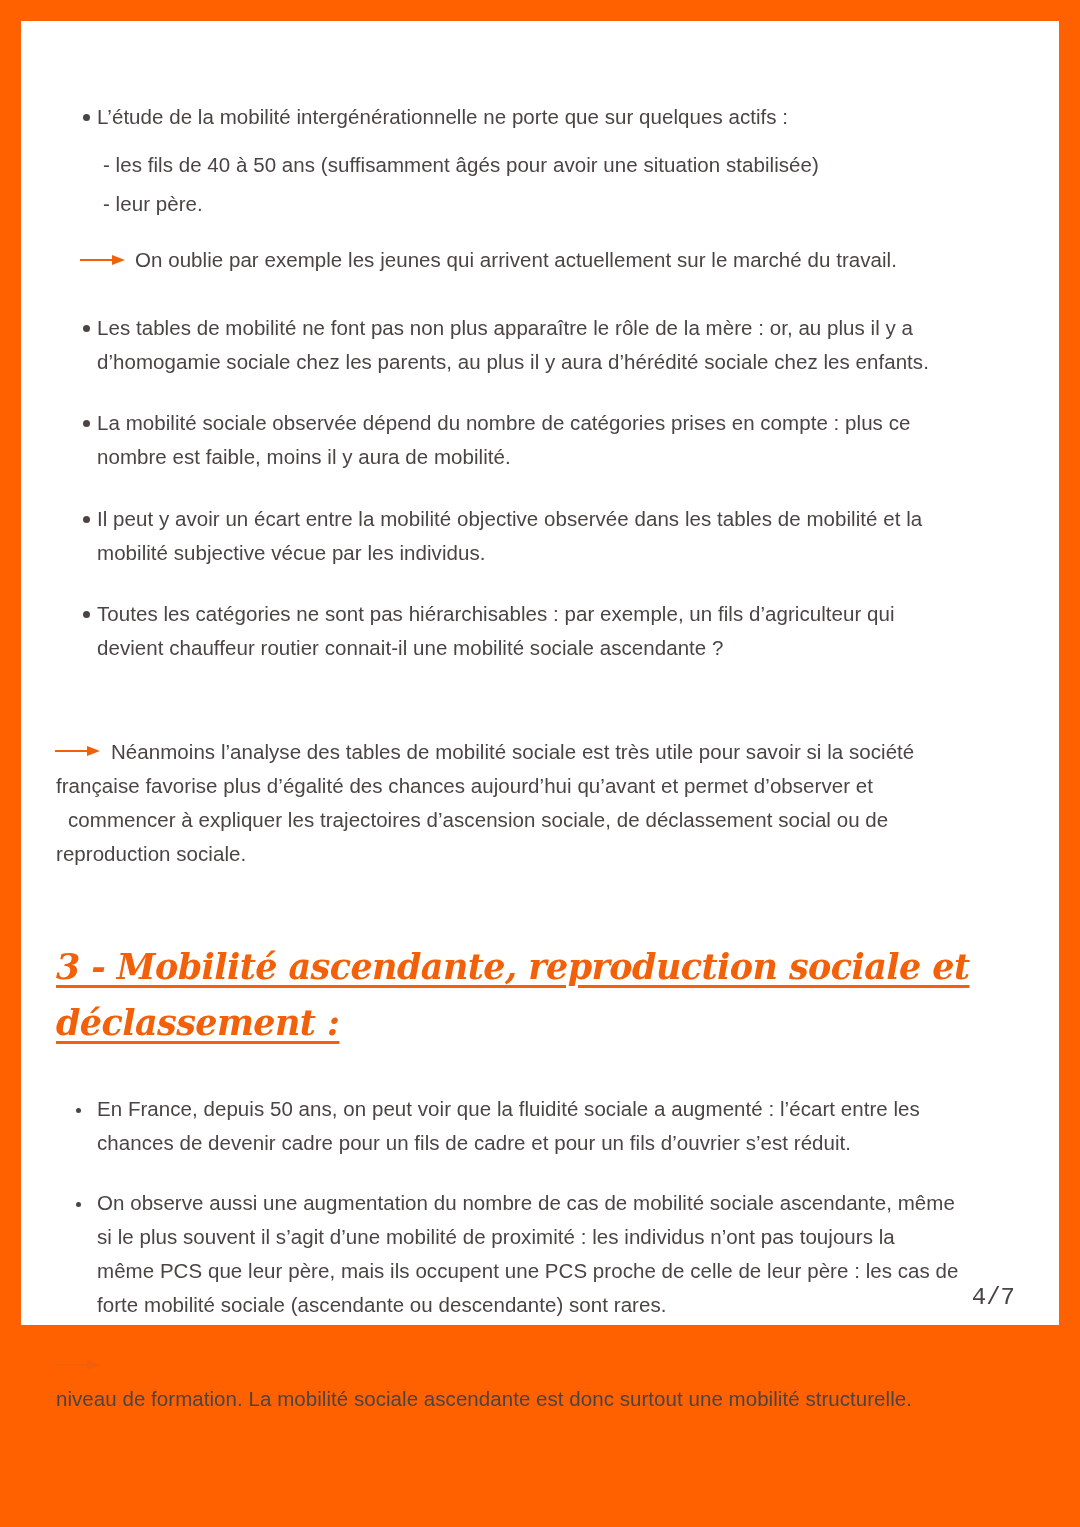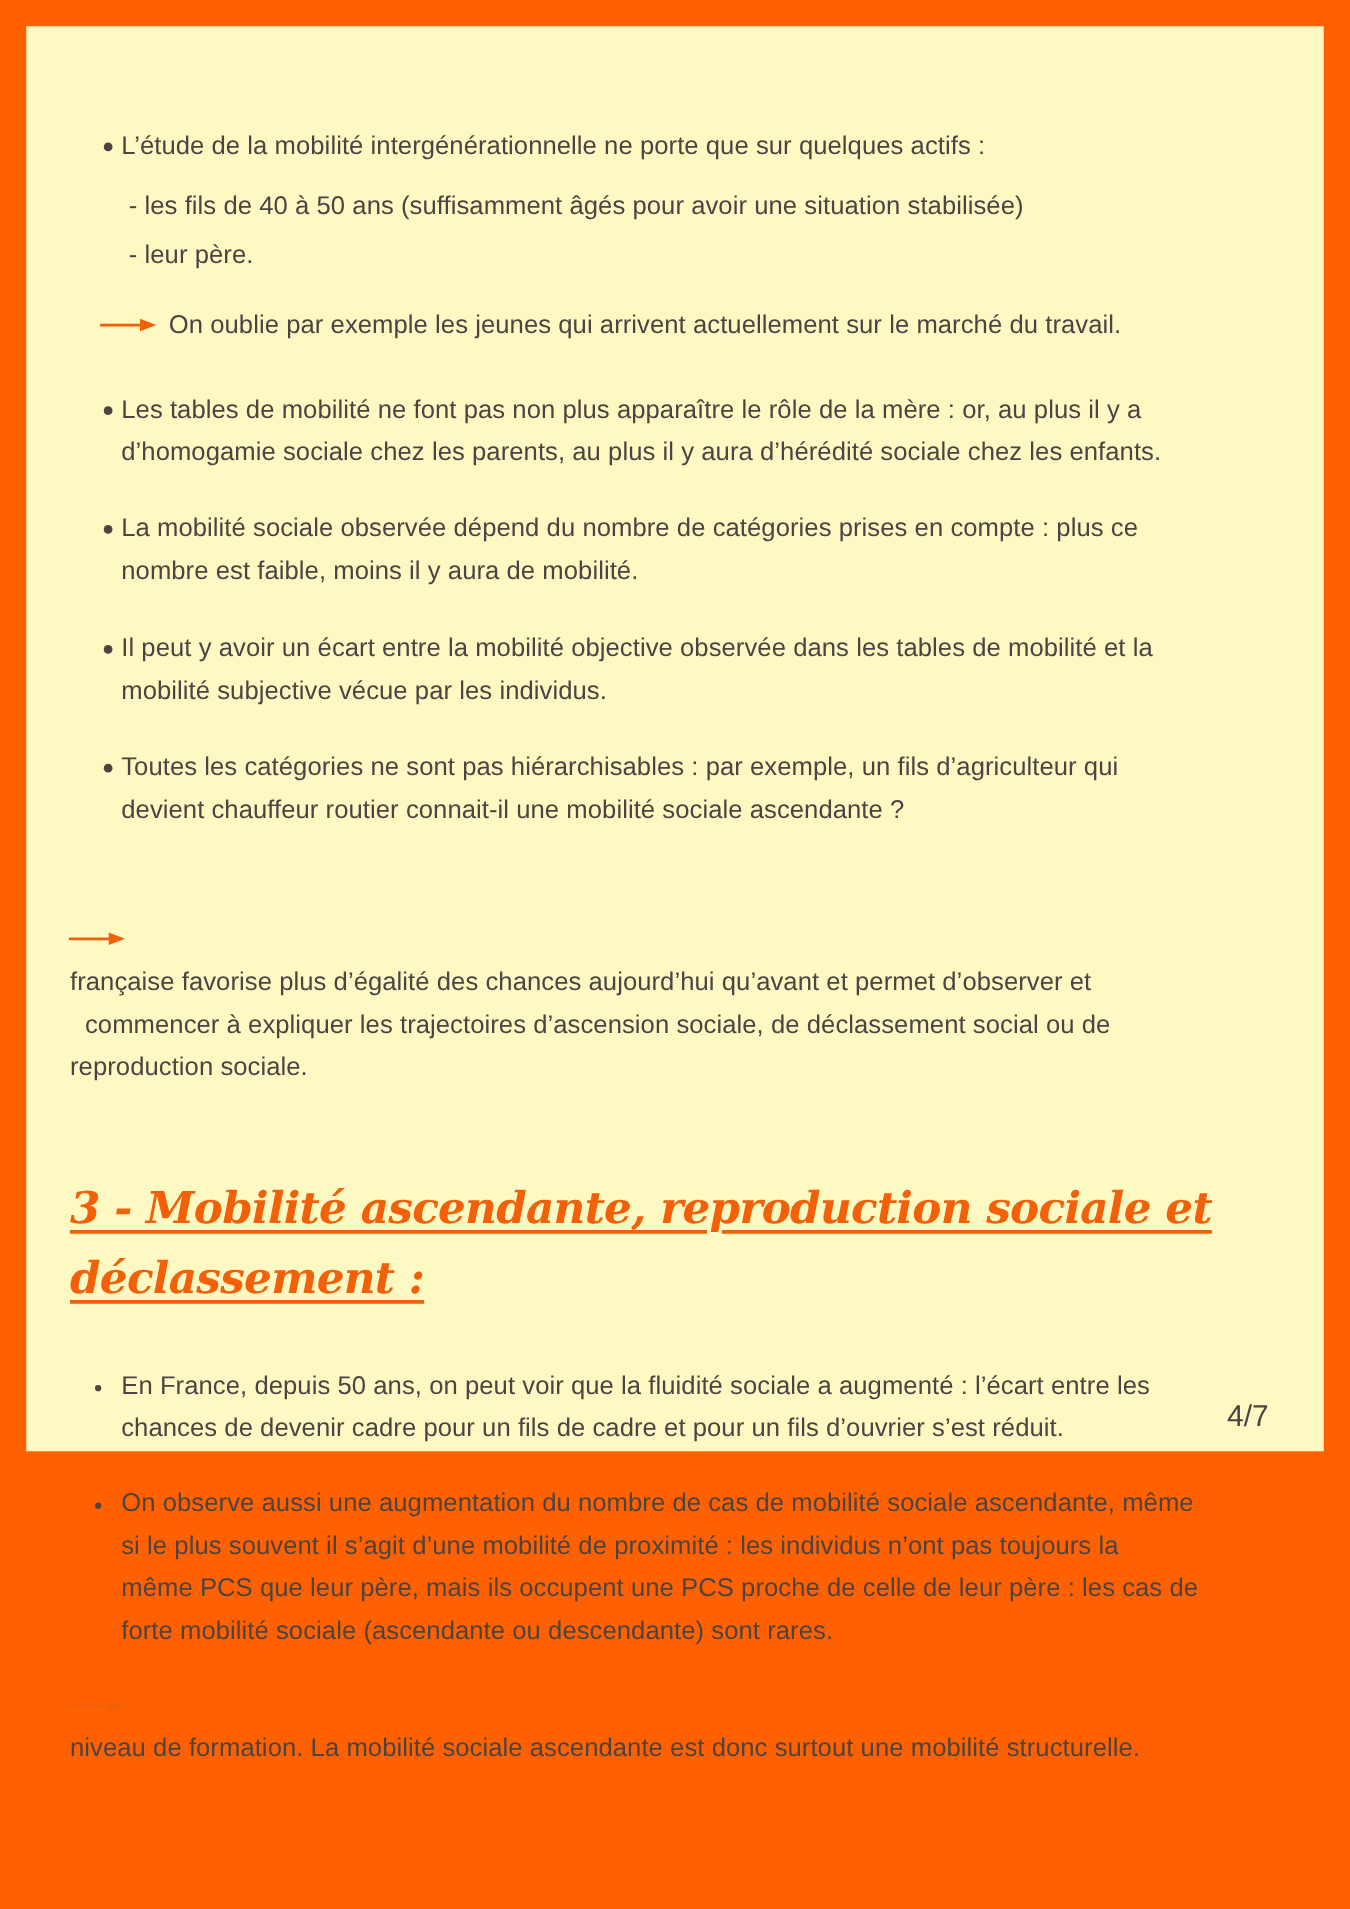--- a/index.html
+++ b/index.html
@@ -12,22 +12,22 @@
       background: #FF6000;
       position: relative;
       overflow: hidden;
       font-family: "Liberation Sans", "DejaVu Sans", sans-serif;
     }
     .page {
       position: absolute;
       left: 21px;
       top: 21px;
       width: 1038px;
-      height: 1140px;
-      background: #fef9c3;
+      height: 1304px;
+      background: #ffffff;
       color: #4b4442;
     }
     .abs {
       position: absolute;
       margin: 0;
       font-size: 20.5px;
       line-height: 34px;
       white-space: nowrap;
       letter-spacing: 0.05px;
     }
@@ -64,20 +64,21 @@
       text-underline-offset: 6px;
       letter-spacing: -0.6px;
     }
     .page-number {
       position: absolute;
       right: 44px;
       bottom: 12px;
       font-size: 24px;
       line-height: 30px;
       color: #4b4442;
+      font-family: Liberation Mono, monospace;
     }
   </style>
 </head>
 <body>
 
 <div class="page">
 
   <span class="bullet-dot" style="left:62px; top:93px;"></span>
   <p class="abs" style="left:76px; top:79px;">L’étude de la mobilité intergénérationnelle ne porte que sur quelques actifs :</p>
   <p class="abs" style="left:82px; top:127px;">- les fils de 40 à 50 ans (suffisamment âgés pour avoir une situation stabilisée)</p>
@@ -106,20 +107,21 @@
   <span class="bullet-dot" style="left:62px; top:590px;"></span>
   <p class="abs" style="left:76px; top:576px;">Toutes les catégories ne sont pas hiérarchisables : par exemple, un fils d’agriculteur qui</p>
   <p class="abs" style="left:76px; top:610px;">devient chauffeur routier connait-il une mobilité sociale ascendante ?</p>
 
   <span class="arrow" style="left:34px; top:724px;">
     <svg width="45" height="12" viewBox="0 0 45 12">
         <line x1="0" y1="6" x2="34" y2="6" stroke="#F2600A" stroke-width="2.2"></line>
         <polygon points="32,1 45,6 32,11" fill="#F2600A"></polygon>
       </svg>
   </span>
+  <p class="abs" style="left:90px; top:714px;">Néanmoins l’analyse des tables de mobilité sociale est très utile pour savoir si la société</p>
   <p class="abs" style="left:35px; top:748px;">française favorise plus d’égalité des chances aujourd’hui qu’avant et permet d’observer et</p>
   <p class="abs" style="left:35px; top:782px;margin-left:12px;">commencer à expliquer les trajectoires d’ascension sociale, de déclassement social ou de</p>
   <p class="abs" style="left:35px; top:816px;">reproduction sociale.</p>
 
   <h2 class="heading" style="top:918px;">3 - Mobilité ascendante, reproduction sociale et</h2>
   <h2 class="heading" style="top:974px;">déclassement :</h2>
 
   <span class="bullet-dot small" style="left:55px; top:1087px;"></span>
   <p class="abs" style="left:76px; top:1071px;">En France, depuis 50 ans, on peut voir que la fluidité sociale a augmenté : l’écart entre les</p>
   <p class="abs" style="left:76px; top:1105px;">chances de devenir cadre pour un fils de cadre et pour un fils d’ouvrier s’est réduit.</p>

